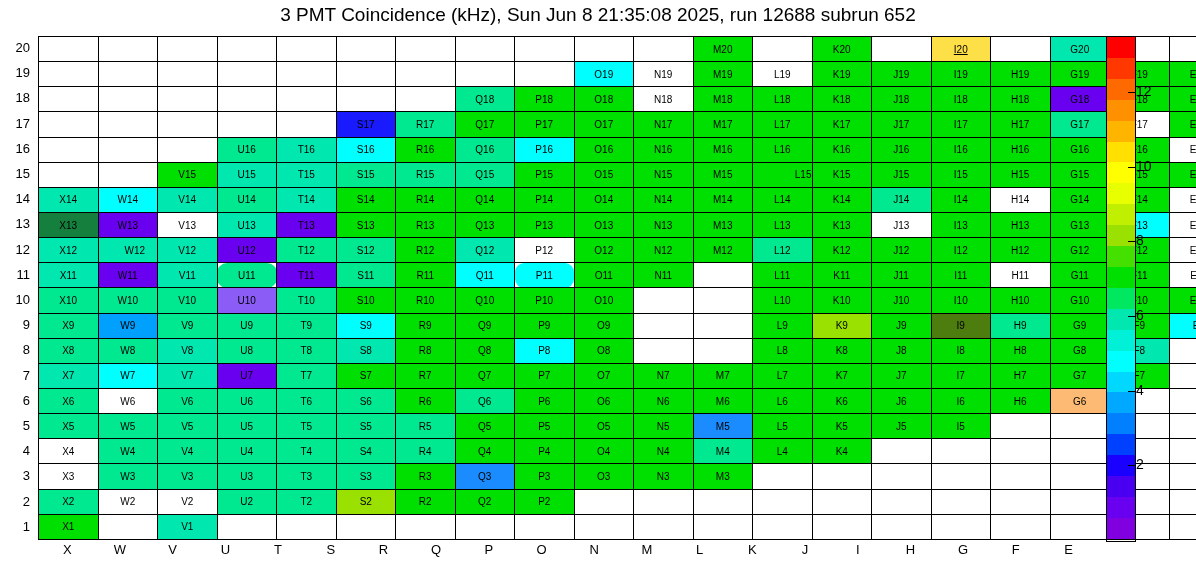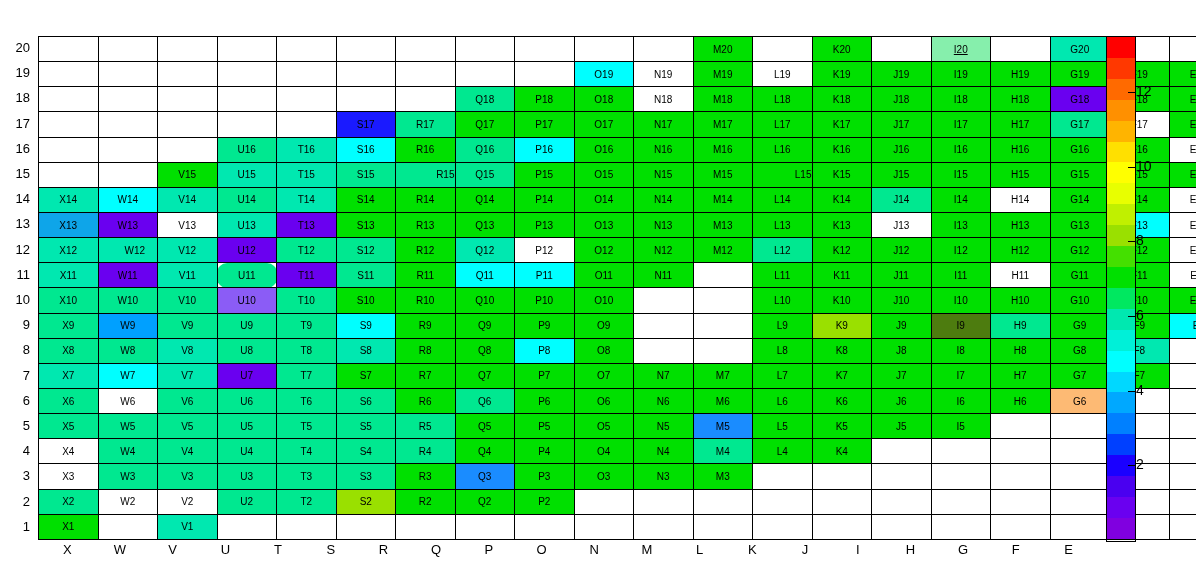--- a/index.html
+++ b/index.html
@@ -42,20 +42,21 @@
   #cbar div{width:100%;}
   #cbarticks{position:absolute;left:1136px;top:36px;width:56px;height:504px;}
   .ctick{position:absolute;left:0;font-size:14px;color:#000;line-height:1;}
   .ctickline{position:absolute;left:-8px;width:8px;height:1px;background:#000;}
 </style>
 </head>
 <body>
 
 <div id="root">
 
+  <div id="title">3 PMT Coincidence (kHz), Sun Jun  8 21:35:08 2025, run 12688 subrun 652</div>
 
   <div class="ylabels">
       <div class="ylabel" style="top: 0px;">20</div>
       <div class="ylabel" style="top: 25.2px;">19</div>
       <div class="ylabel" style="top: 50.4px;">18</div>
       <div class="ylabel" style="top: 75.6px;">17</div>
       <div class="ylabel" style="top: 100.8px;">16</div>
       <div class="ylabel" style="top: 126px;">15</div>
       <div class="ylabel" style="top: 151.2px;">14</div>
       <div class="ylabel" style="top: 176.4px;">13</div>
@@ -85,21 +86,21 @@
             <td style="background: rgb(255, 255, 255);"></td>
             <td style="background: rgb(255, 255, 255);"></td>
             <td style="background: rgb(255, 255, 255);"></td>
             <td style="background: rgb(255, 255, 255);"></td>
             <td style="background: rgb(255, 255, 255);"></td>
             <td style="background: rgb(255, 255, 255);"></td>
             <td style="background: rgb(0, 224, 0);">M20</td>
             <td style="background: rgb(255, 255, 255);"></td>
             <td style="background: rgb(0, 224, 0);">K20</td>
             <td style="background: rgb(255, 255, 255);"></td>
-            <td style="background: #86efac; text-decoration: underline;">I20</td>
+            <td style="background: #fde047; text-decoration: underline;">I20</td>
             <td style="background: rgb(255, 255, 255);"></td>
             <td style="background: rgb(0, 232, 176);">G20</td>
             <td style="background: rgb(255, 255, 255);"></td>
             <td style="background: rgb(255, 255, 255);"></td>
           </tr>
           <tr>
             <td style="background: rgb(255, 255, 255);"></td>
             <td style="background: rgb(255, 255, 255);"></td>
             <td style="background: rgb(255, 255, 255);"></td>
             <td style="background: rgb(255, 255, 255);"></td>
@@ -186,21 +187,21 @@
             <td style="background: rgb(0, 224, 0);">F16</td>
             <td style="background: rgb(255, 255, 255);">E16</td>
           </tr>
           <tr>
             <td style="background: rgb(255, 255, 255);"></td>
             <td style="background: rgb(255, 255, 255);"></td>
             <td style="background: rgb(0, 224, 0);">V15</td>
             <td style="background: rgb(0, 232, 176);">U15</td>
             <td style="background: rgb(0, 232, 176);">T15</td>
             <td style="background: rgb(0, 232, 144);">S15</td>
-            <td style="background: rgb(0, 232, 144); text-align: right;">R15</td>
+            <td style="background: rgb(0, 232, 144);">R15</td>
             <td style="background: rgb(0, 232, 144);">Q15</td>
             <td style="background: rgb(0, 224, 0);">P15</td>
             <td style="background: rgb(0, 224, 0);">O15</td>
             <td style="background: rgb(0, 224, 0);">N15</td>
             <td style="background: rgb(0, 224, 0);">M15</td>
             <td style="background: rgb(0, 224, 0); text-align: right;">L15</td>
             <td style="background: rgb(0, 224, 0);">K15</td>
             <td style="background: rgb(0, 224, 0);">J15</td>
             <td style="background: rgb(0, 224, 0);">I15</td>
             <td style="background: rgb(0, 224, 0);">H15</td>
@@ -224,21 +225,21 @@
             <td style="background: rgb(0, 224, 0);">L14</td>
             <td style="background: rgb(0, 224, 0);">K14</td>
             <td style="background: rgb(0, 232, 144);">J14</td>
             <td style="background: rgb(0, 224, 0);">I14</td>
             <td style="background: rgb(255, 255, 255);">H14</td>
             <td style="background: rgb(0, 224, 0);">G14</td>
             <td style="background: rgb(0, 224, 0);">F14</td>
             <td style="background: rgb(255, 255, 255);">E14</td>
           </tr>
           <tr>
-            <td style="background: #0ea5e9;">X13</td>
+            <td style="background: #15803d;">X13</td>
             <td style="background: rgb(106, 0, 240);">W13</td>
             <td style="background: rgb(255, 255, 255);">V13</td>
             <td style="background: rgb(0, 232, 176);">U13</td>
             <td style="background: rgb(106, 0, 240);">T13</td>
             <td style="background: rgb(0, 224, 0);">S13</td>
             <td style="background: rgb(0, 224, 0);">R13</td>
             <td style="background: rgb(0, 224, 0);">Q13</td>
             <td style="background: rgb(0, 224, 0);">P13</td>
             <td style="background: rgb(0, 224, 0);">O13</td>
             <td style="background: rgb(0, 224, 0);">N13</td>
@@ -276,21 +277,21 @@
           </tr>
           <tr>
             <td style="background: rgb(0, 232, 176);">X11</td>
             <td style="background: rgb(106, 0, 240);">W11</td>
             <td style="background: rgb(0, 232, 176);">V11</td>
             <td style="background: rgb(0, 232, 144); border-radius: 10px;">U11</td>
             <td style="background: rgb(106, 0, 240);">T11</td>
             <td style="background: rgb(0, 232, 144);">S11</td>
             <td style="background: rgb(0, 224, 0);">R11</td>
             <td style="background: rgb(0, 255, 255);">Q11</td>
-            <td style="background: rgb(0, 255, 255);">P11</td>
+            <td style="background: rgb(0, 255, 255); border-radius: 9px;">P11</td>
             <td style="background: rgb(0, 224, 0);">O11</td>
             <td style="background: rgb(0, 224, 0);">N11</td>
             <td style="background: rgb(255, 255, 255);"></td>
             <td style="background: rgb(0, 224, 0);">L11</td>
             <td style="background: rgb(0, 224, 0);">K11</td>
             <td style="background: rgb(0, 224, 0);">J11</td>
             <td style="background: rgb(0, 224, 0);">I11</td>
             <td style="background: rgb(255, 255, 255);">H11</td>
             <td style="background: rgb(0, 224, 0);">G11</td>
             <td style="background: rgb(0, 224, 0);">F11</td>

